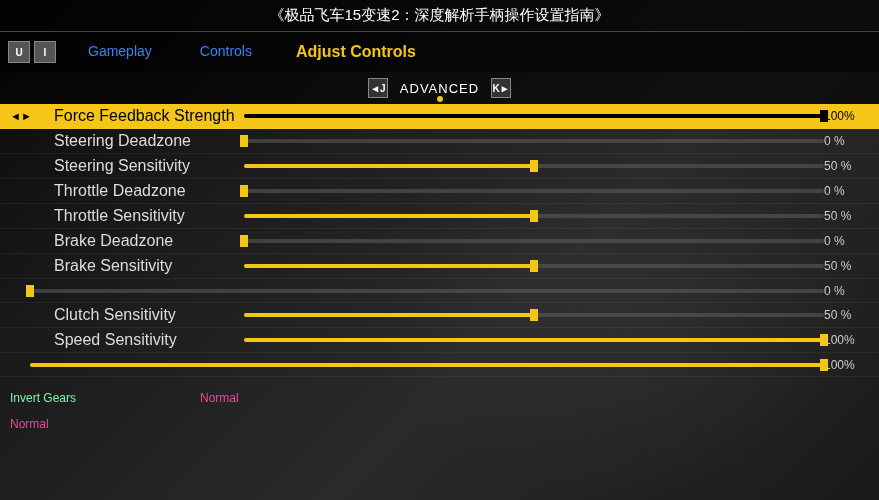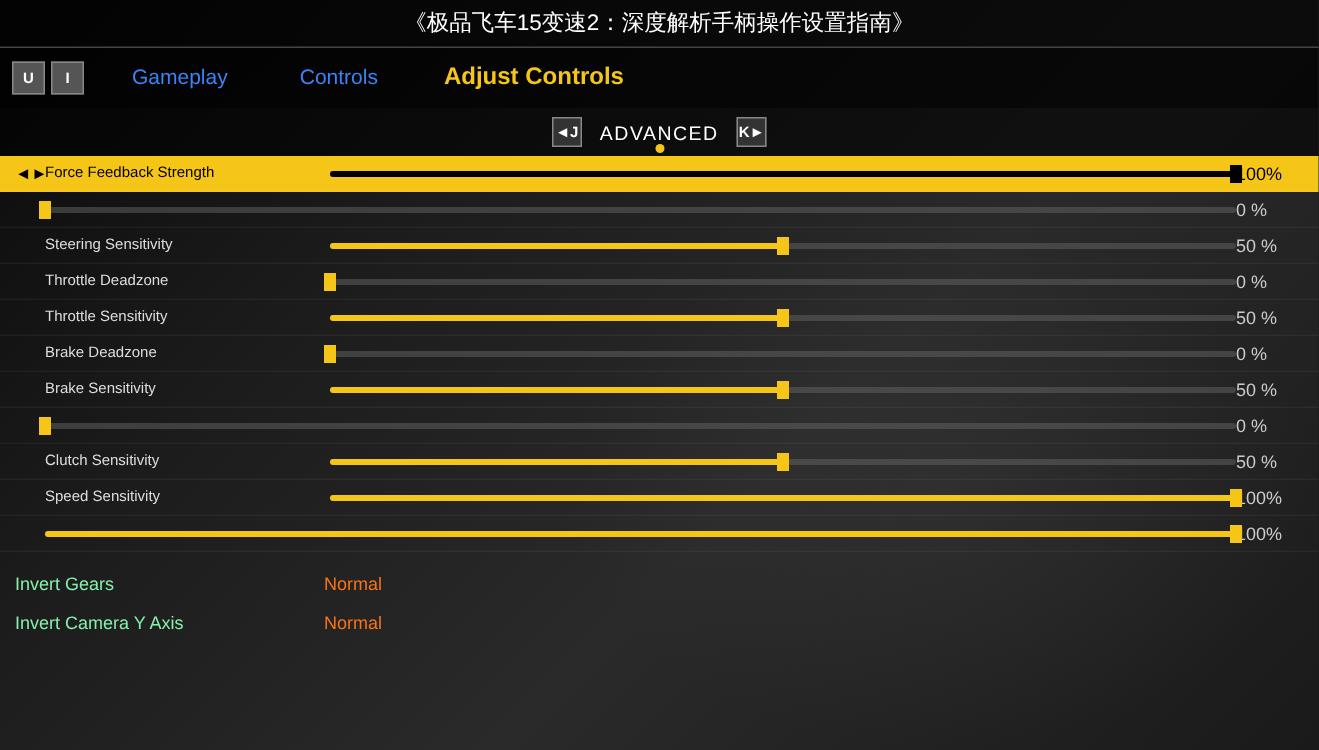--- a/index.html
+++ b/index.html
@@ -177,23 +177,24 @@
       color: #888;
       flex-shrink: 0;
     }
 
     .setting-row.highlighted .row-arrow {
       color: #000;
     }
 
     .setting-label {
       width: 190px;
-      font-size: 10px;
+      font-size: 16px;
       color: #ddd;
       flex-shrink: 0;
+      margin-left: 24px;
     }
 
     .slider-area {
       flex: 1;
       display: flex;
       align-items: center;
       position: relative;
       height: 14px;
     }
 
@@ -251,22 +252,21 @@
 
     .setting-label-text {
       width: 190px;
       font-size: 12px;
       color: #86efac;
       flex-shrink: 0;
     }
 
     .setting-value-text {
       font-size: 12px;
-      color: #f97316;
-      margin-left: 16px;
+      color: #ec4899;
     }
   </style>
 </head>
 <body>
 
 <div class="bg"></div>
 <div class="bg-car"></div>
 
 <div class="container">
 
@@ -316,20 +316,21 @@
         <div class="slider-area">
           <div class="slider-track">
             <div class="slider-fill" style="width: 100%;"></div>
             <div class="slider-thumb" style="left: 100%;"></div>
           </div>
         </div>
         <div class="pct-value">100%</div>
       </div>
       <div class="setting-row">
         <div class="row-arrow"></div>
+        <div class="setting-label">Steering Deadzone</div>
         <div class="slider-area">
           <div class="slider-track">
             <div class="slider-fill" style="width: 0%;"></div>
             <div class="slider-thumb" style="left: 0%;"></div>
           </div>
         </div>
         <div class="pct-value">0 %</div>
       </div>
       <div class="setting-row">
         <div class="row-arrow"></div>
@@ -430,18 +431,17 @@
       </div>
       <div style="height: 8px;"></div>
     </div>
 
   <div id="text-settings-area">
   <div class="setting-row-text">
         <div class="setting-label-text">Invert Gears</div>
         <div class="setting-value-text">Normal</div>
       </div>
       <div class="setting-row-text">
-        <div class="setting-label-text">Invert Camera Y Axis</div>
         <div class="setting-value-text">Normal</div>
       </div>
     </div>
 
 </div>
 
 </body></html>

